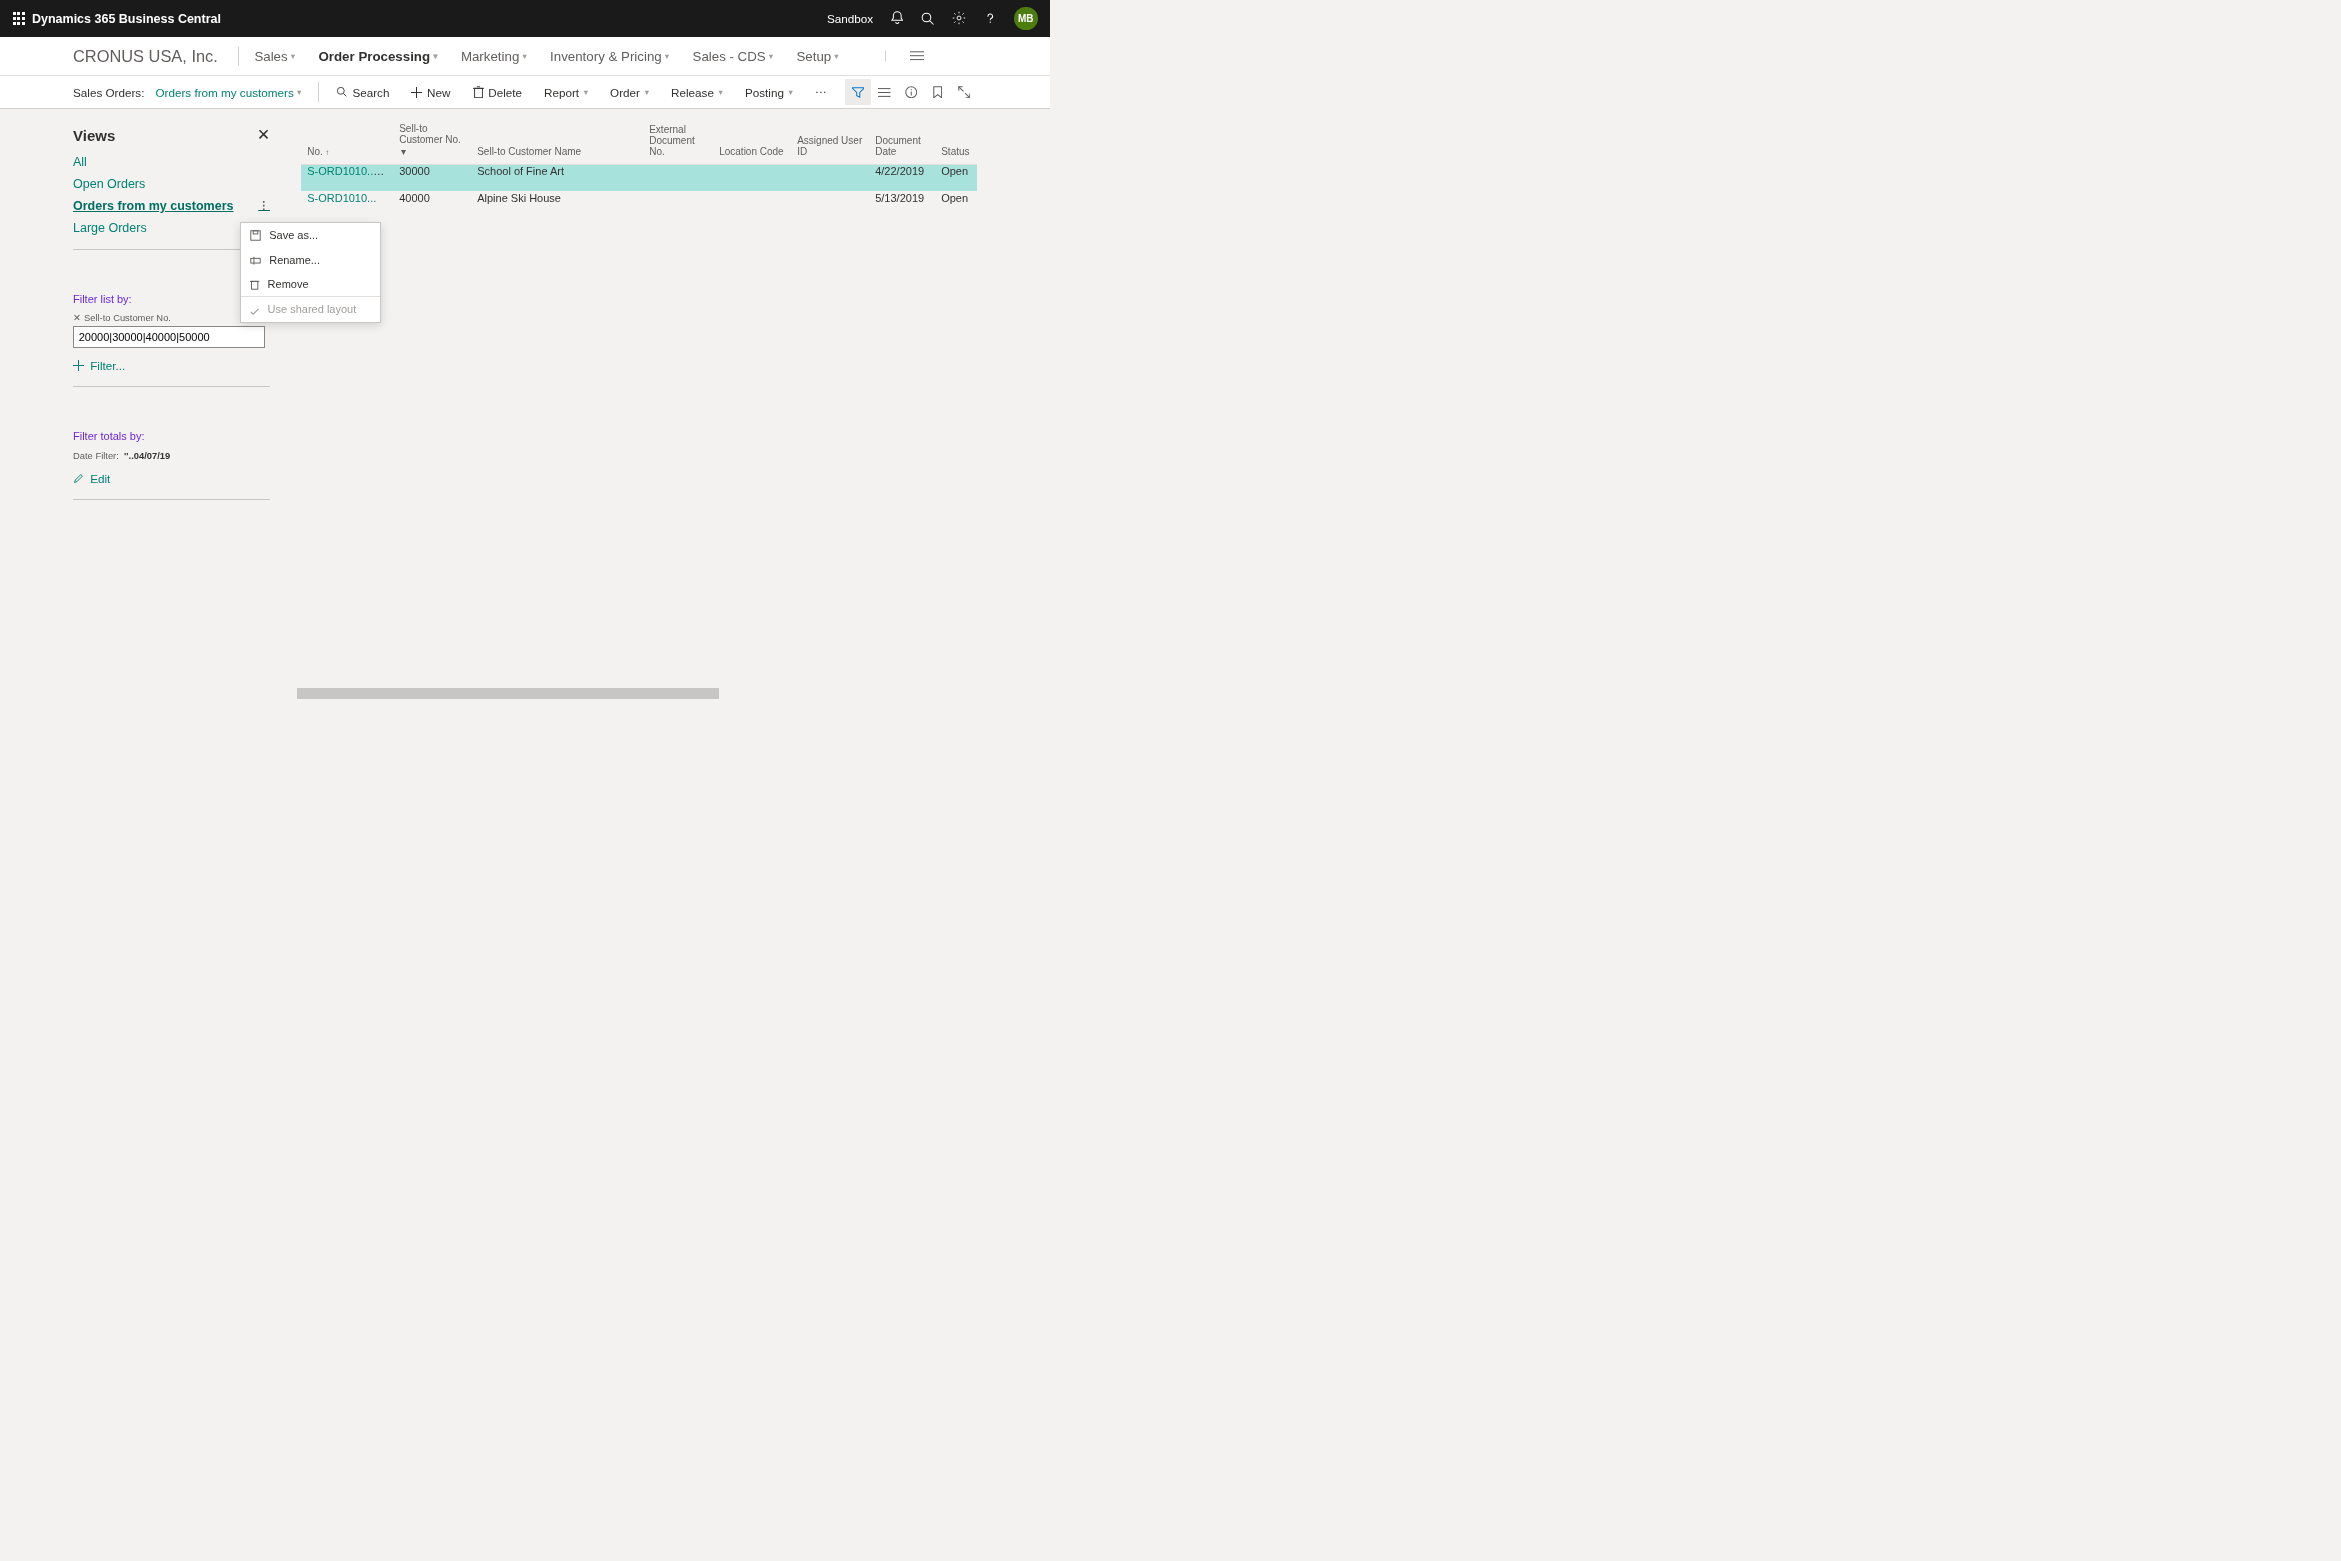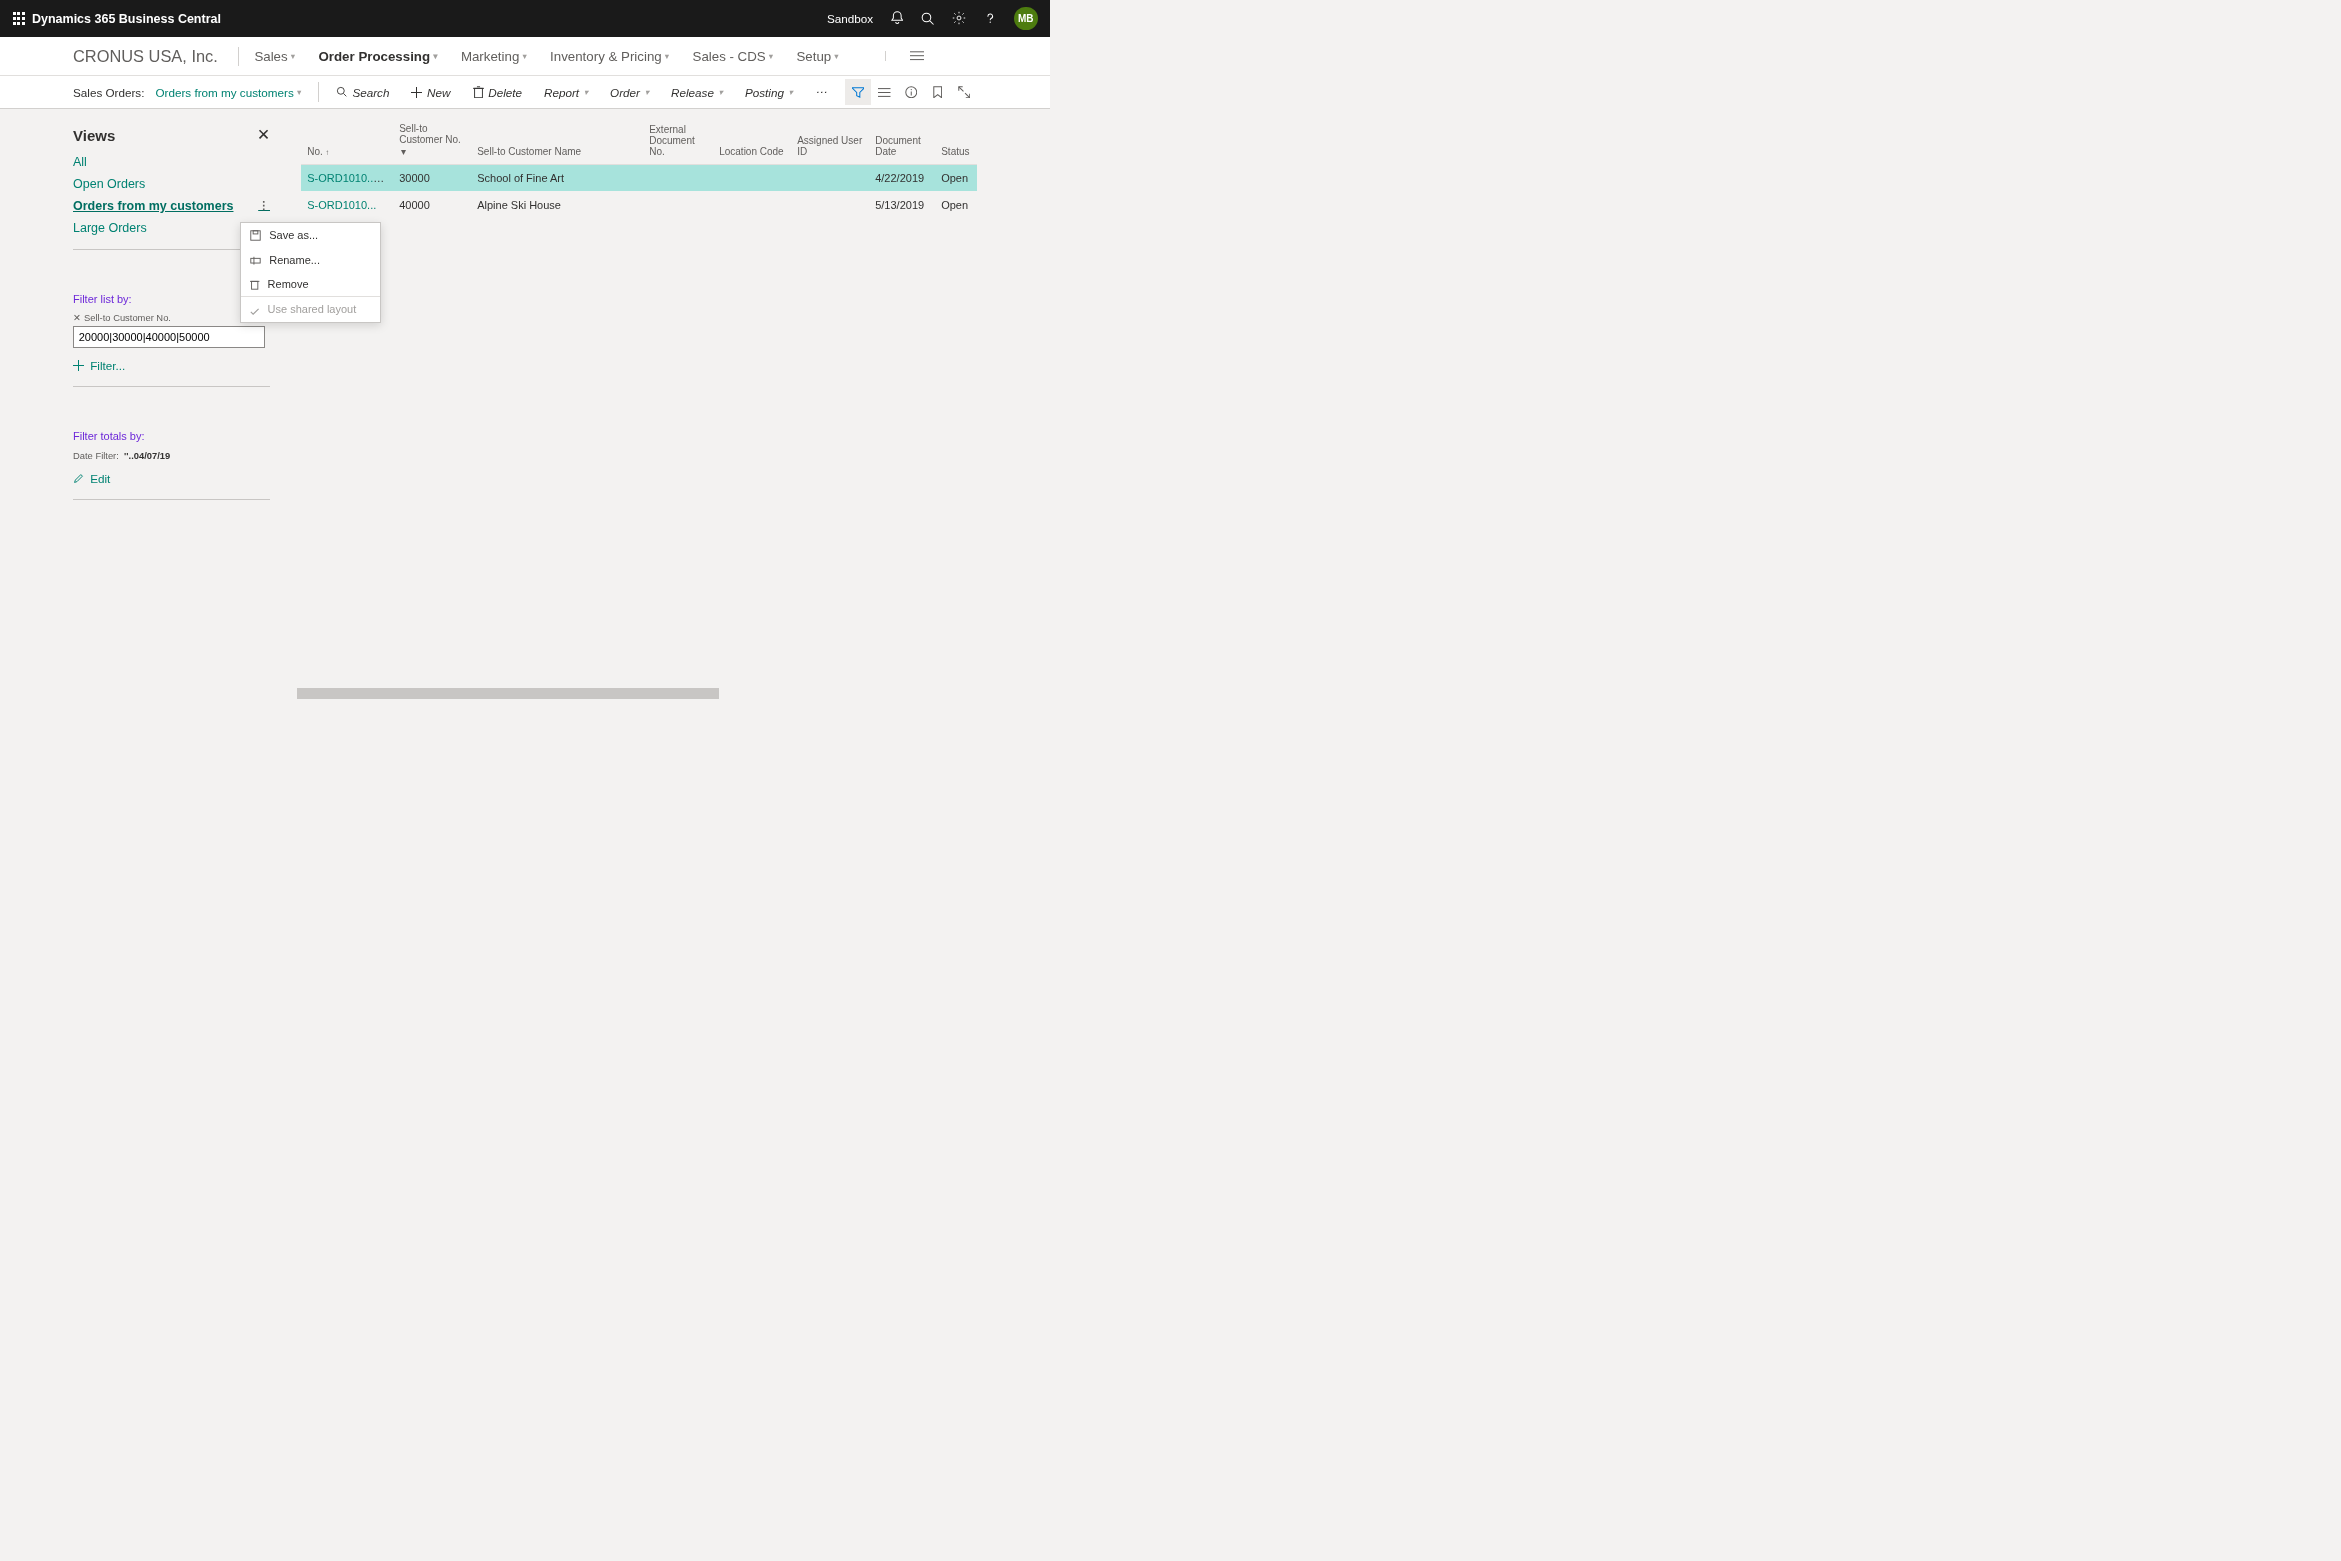--- a/index.html
+++ b/index.html
@@ -47,21 +47,21 @@
   .toolbar {
     height: 33px;
     background:#fff;
     display:flex; align-items:center;
     padding: 0 0 0 73px;
     border-bottom:0.8px solid #d2d0ce;
   }
   .pagelabel { font-size:11.7px; color:#323130; margin-right:11px; }
   .viewdrop { color:#008272; font-size:11.7px; display:flex; align-items:center; gap:3.1px; cursor:pointer; }
   .sep { width:0.8px; height:20px; background:#d2d0ce; margin: 0 17px; }
-  .tact { display:flex; align-items:center; gap:4.7px; color:#323130; margin-right:22px; cursor:pointer; font-size:11.7px;font-style:italic; }
+  .tact { display:flex; align-items:center; gap:4.7px; color:#323130; margin-right:22px; cursor:pointer; font-size:11.7px; }
   .ticon { color:#323130; }
   .tool-right { margin-left:auto; display:flex; align-items:center; padding-right:73px; }
   .sqbtn { width:26.5px; height:26.5px; display:flex; align-items:center; justify-content:center; color:#605e5c; cursor:pointer; }
   .sqbtn.active { background:#edebe9; color:#0078d4; }
 
   .content { display:flex; padding: 9.4px 73px 0 73px; }
 
   .sidepane { width: 225px; padding-top:7.8px; position:relative; }
   .views-hd { display:flex; align-items:center; justify-content:space-between; }
   .views-hd h3 { font-size:15px; font-weight:600; }
@@ -96,21 +96,21 @@
   .c-cust { width:78px; }
   .c-name { width:172px; }
   .c-ext { width:70px; }
   .c-loc { width:78px; }
   .c-aid { width:78px; }
   .c-date { width:66px; }
   .c-stat { width:42px; }
   .sorticon { font-size:7.8px; }
   .filticon { font-size:8.6px; display:block; margin-top:1.6px; }
 
-  .grow { display:flex; align-items:center; height:26.5px; font-size:11px; border-bottom:0.8px solid #f3f2f1; }
+  .grow { display:flex; height:26.5px; font-size:11px; border-bottom:0.8px solid #f3f2f1; }
   .grow.sel { background:#a7e3dc; }
   .gcell { padding: 0 6.2px; overflow:hidden; text-overflow:ellipsis; white-space:nowrap; }
   .linkno { color:#008272; cursor:pointer; }
   .rowdots { color:#605e5c; font-size:10px; letter-spacing:0.8px; cursor:pointer; padding:0 3.1px; }
 
   .hscroll { position:absolute; bottom:0; left:297px; width:422px; height:11px; background:#c8c6c4; }
 
   svg { display:block; }
 </style>
 </head>

